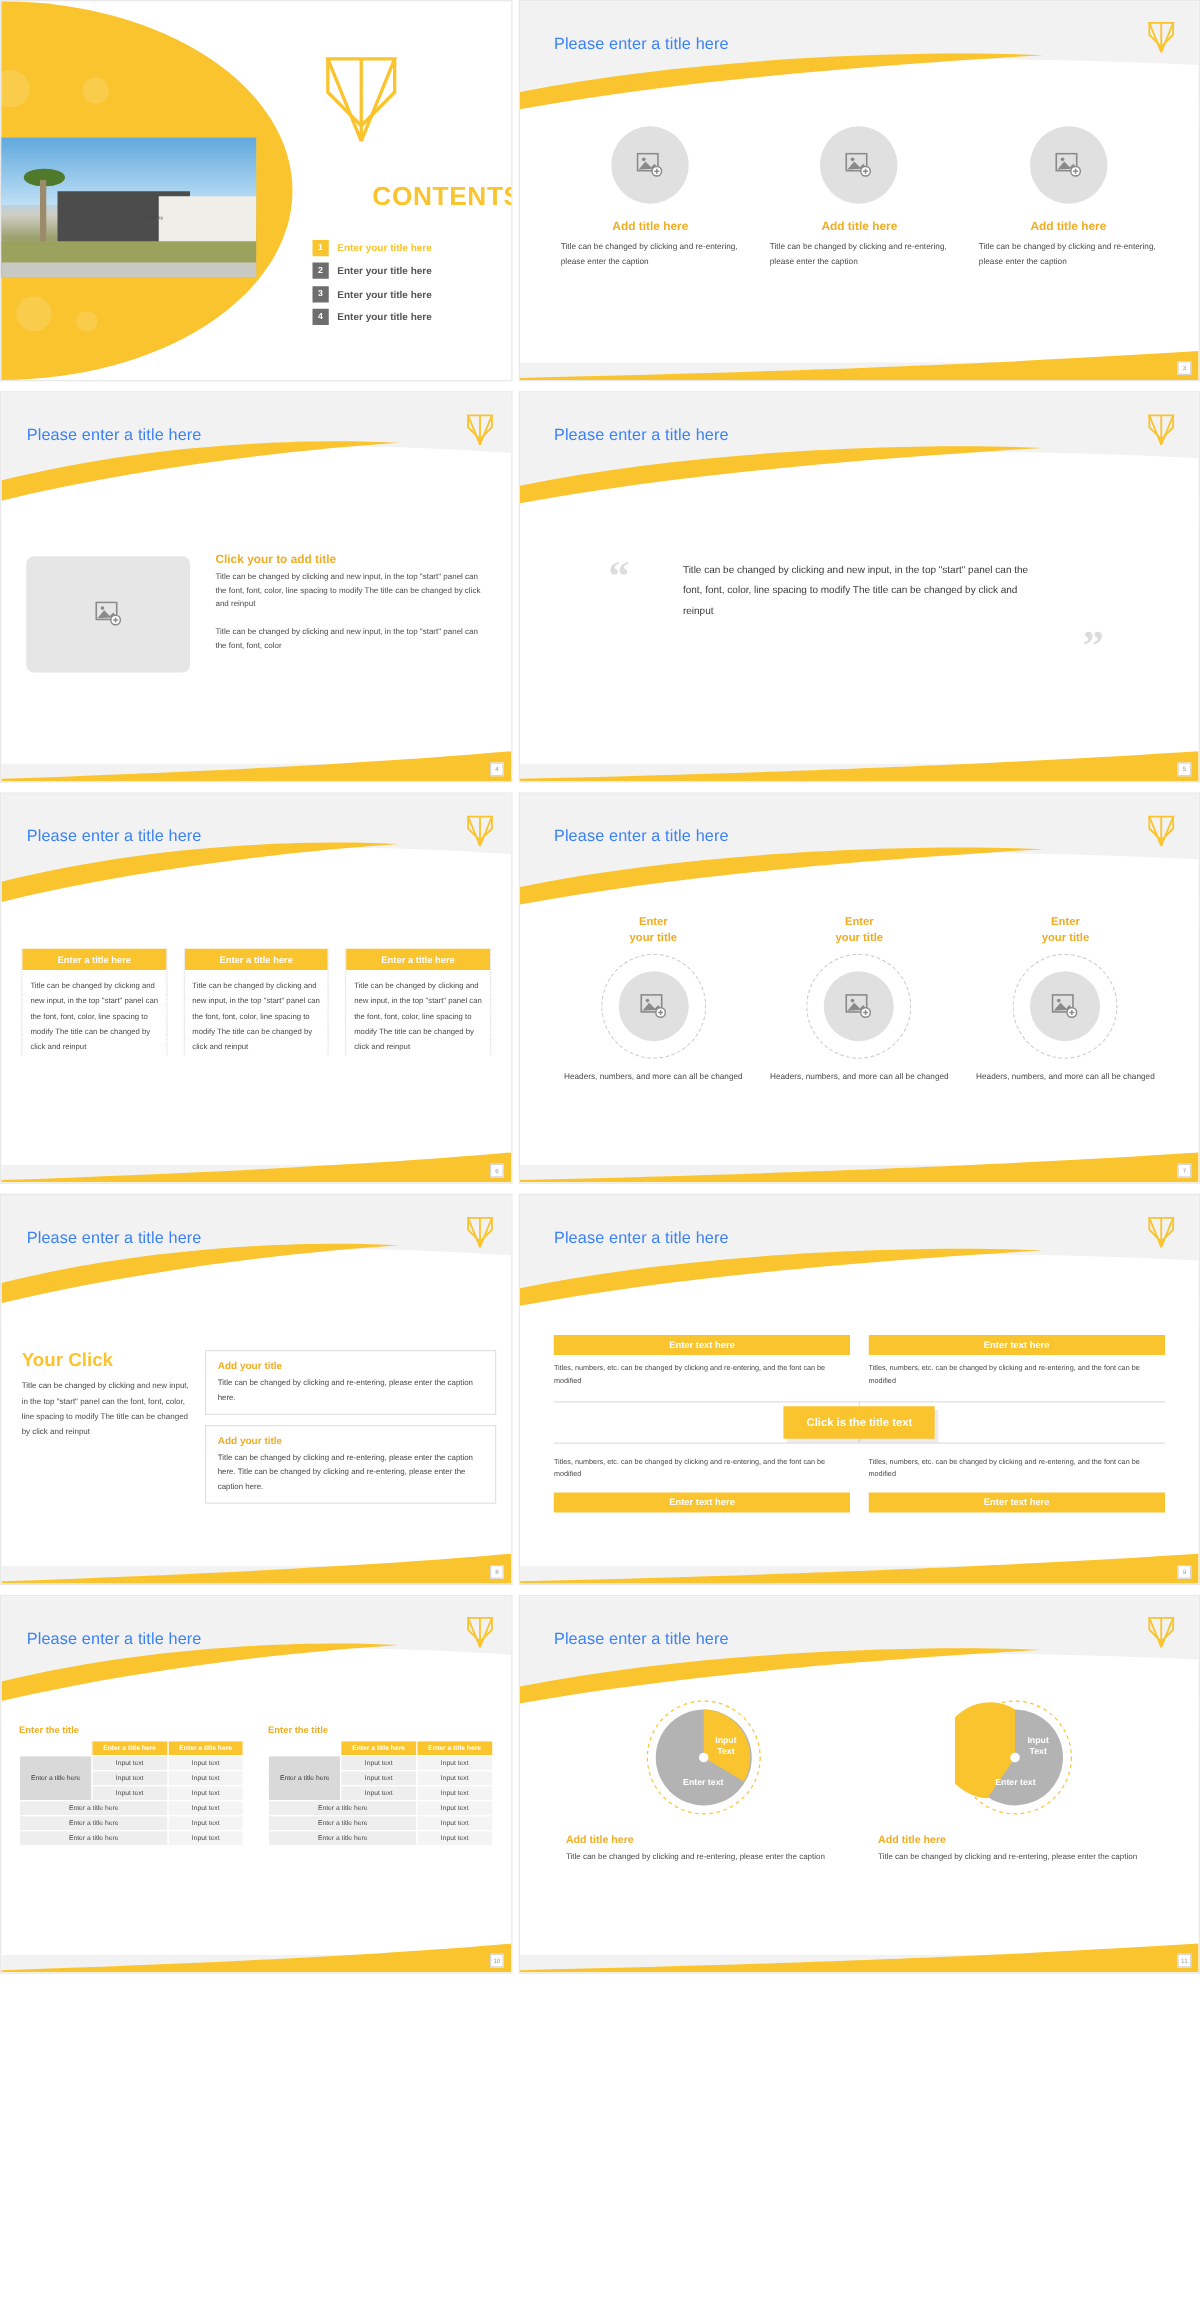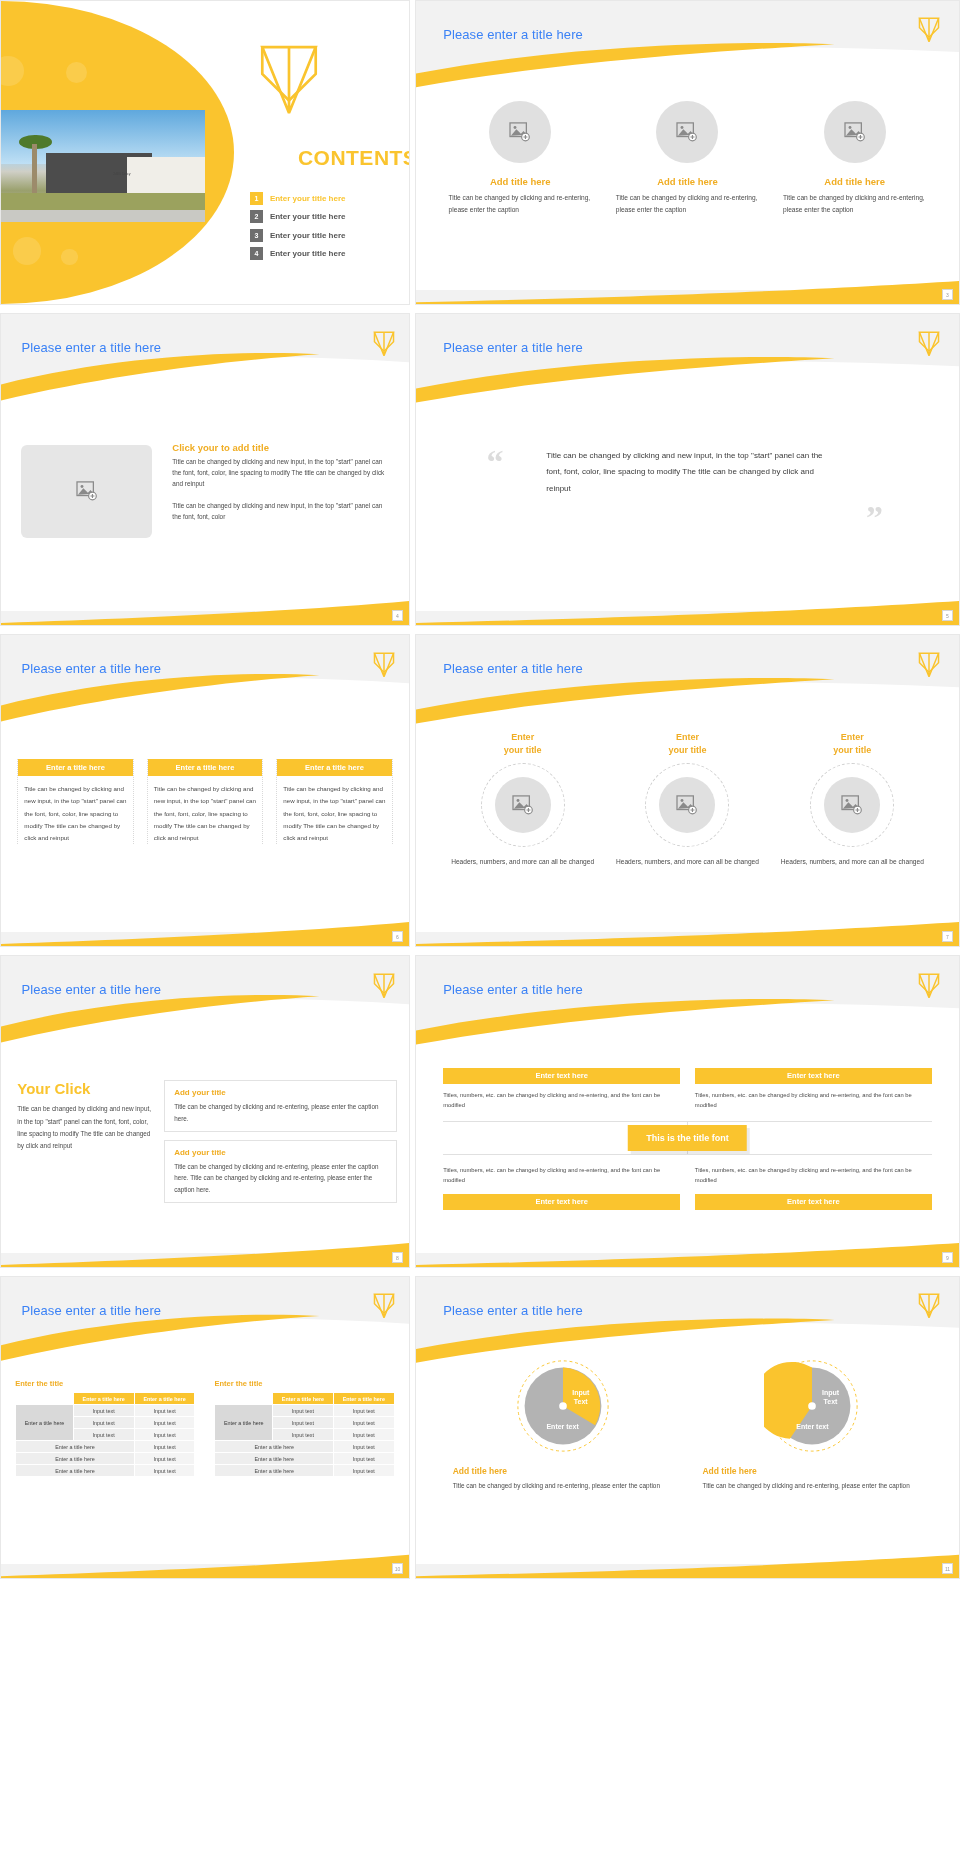--- a/index.html
+++ b/index.html
@@ -564,21 +564,21 @@
       <div class="s9-row">
         <div class="s9-bar">Enter text here</div>
         <div class="s9-bar">Enter text here</div>
       </div>
       <div class="s9-row">
         <div class="s9-cell">Titles, numbers, etc. can be changed by clicking and re-entering, and the font can be modified</div>
         <div class="s9-cell">Titles, numbers, etc. can be changed by clicking and re-entering, and the font can be modified</div>
       </div>
       <div class="s9-mid">
         <div class="s9-vline"></div>
-        <div class="s9-center">This is the title font</div>
+        <div class="s9-center">Click is the title text</div>
       </div>
       <div class="s9-row">
         <div class="s9-cell">Titles, numbers, etc. can be changed by clicking and re-entering, and the font can be modified</div>
         <div class="s9-cell">Titles, numbers, etc. can be changed by clicking and re-entering, and the font can be modified</div>
       </div>
       <div class="s9-row">
         <div class="s9-bar">Enter text here</div>
         <div class="s9-bar">Enter text here</div>
       </div>
     </div>

